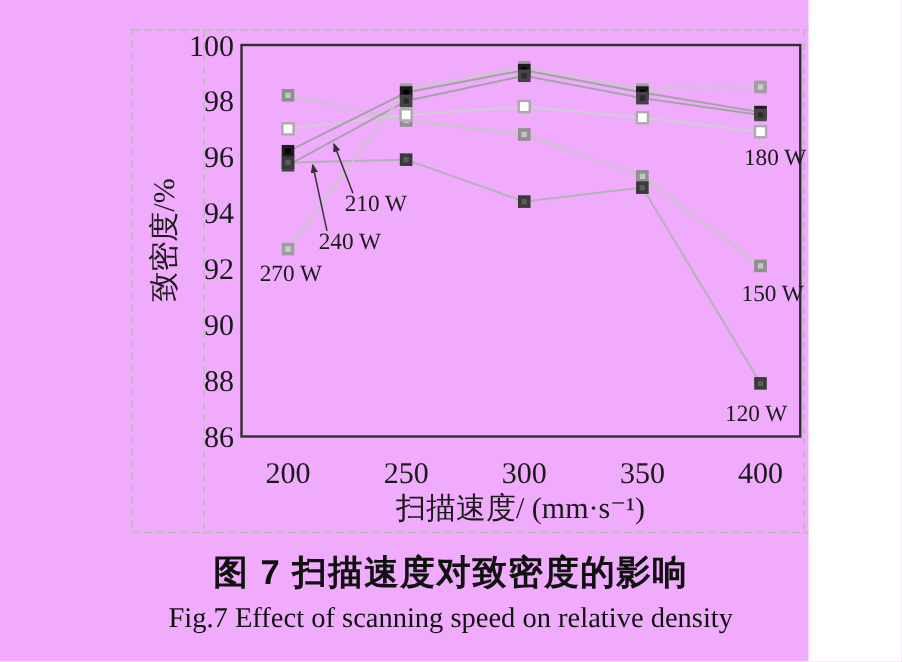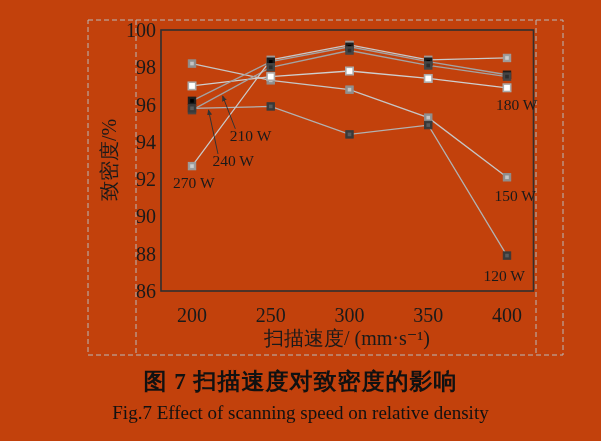--- a/index.html
+++ b/index.html
@@ -1,20 +1,20 @@
 <!DOCTYPE html>
 <html><head>
 <meta charset="utf-8">
 <style>
   html,body{margin:0;padding:0;background:#ffffff;}
-  #page{position:relative;width:601px;height:441px;background:#c2410c;overflow:hidden;
+  #page{position:relative;width:539px;height:441px;background:#f0abfc;overflow:hidden;
         font-family:"Liberation Serif","DejaVu Serif",serif;}
   #chart-svg{position:absolute;left:0;top:0;}
   .caption-zh{position:absolute;left:0;top:366px;width:601px;text-align:center;
-      font-family:Liberation Serif, serif;font-weight:600;
+      font-family:Liberation Sans, sans-serif;font-weight:600;
       font-size:23px;color:#111;letter-spacing:1px;}
   .caption-en{position:absolute;left:0;top:402px;width:601px;text-align:center;
       font-family:"Liberation Serif","DejaVu Serif",serif;
       font-size:19px;color:#111;}
 </style>
 </head>
 <body>
 
 <div id="page">
   <svg id="chart-svg" width="601" height="362" viewBox="0 0 601 362">

